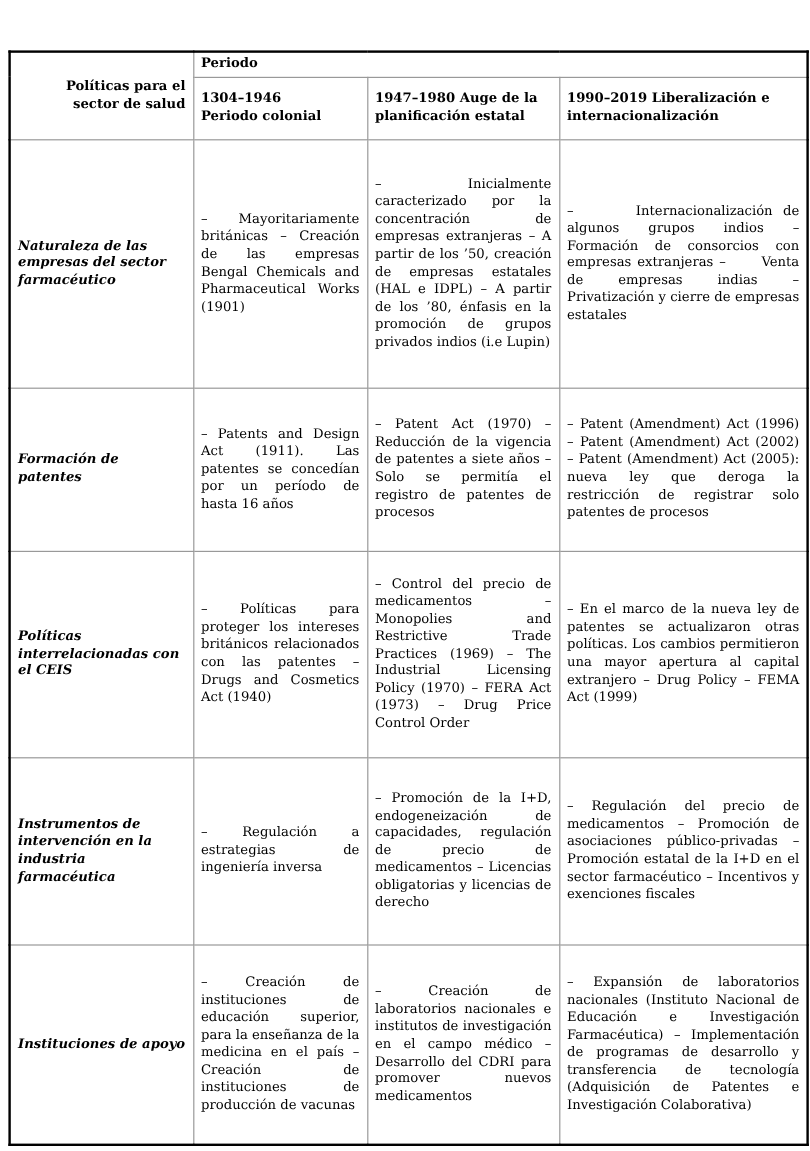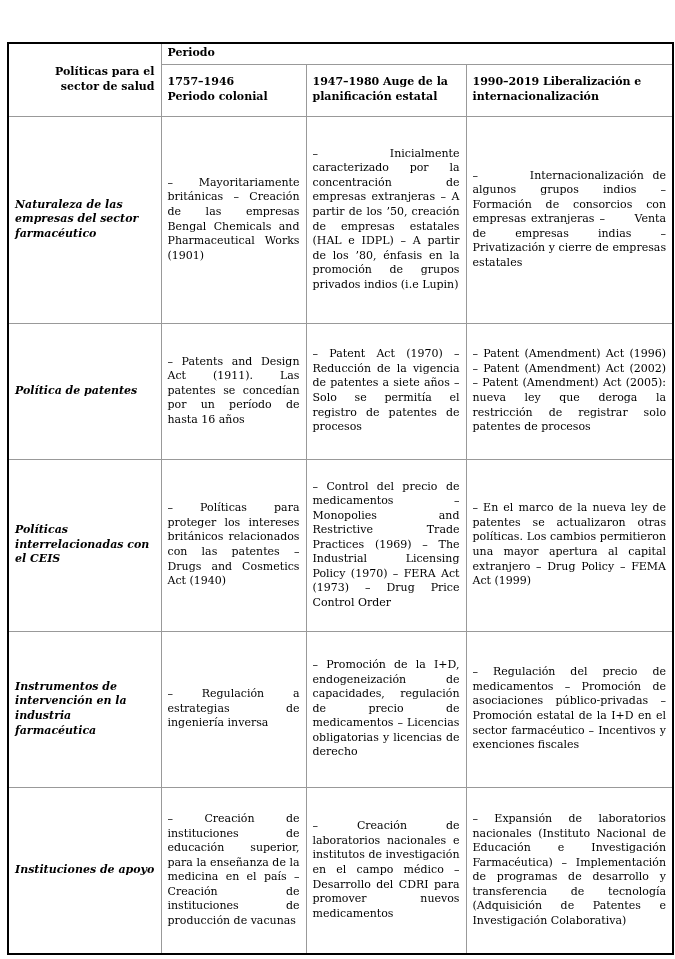--- a/index.html
+++ b/index.html
@@ -74,35 +74,35 @@
       <col style="width:145px">
       <col style="width:160px">
       <col style="width:207px">
     </colgroup>
     <tbody>
       <tr style="height:21px">
         <td class="corner" rowspan="2">Políticas para el sector de salud</td>
         <td class="group" colspan="3">Periodo</td>
       </tr>
       <tr style="height:52px">
-        <td class="colhead">1757–1946
+        <td class="colhead">1304–1946
 Periodo colonial</td>
         <td class="colhead">1947–1980 Auge de la planificación estatal</td>
         <td class="colhead">1990–2019 Liberalización e internacionalización</td>
       </tr>
 
       <tr style="height:207px">
         <td class="rowlabel">Naturaleza de las empresas del sector farmacéutico</td>
         <td class="cell">– Mayoritariamente británicas – Creación de las empresas Bengal Chemicals and Pharmaceutical Works (1901)</td>
         <td class="cell">– Inicialmente caracterizado por la concentración de empresas extranjeras – A partir de los ’50, creación de empresas estatales (HAL e IDPL) – A partir de los ’80, énfasis en la promoción de grupos privados indios (i.e Lupin)</td>
         <td class="cell">–      Internacionalización de algunos grupos indios –      Formación de consorcios con empresas extranjeras –      Venta de empresas indias –      Privatización y cierre de empresas estatales</td>
       </tr>
 
       <tr style="height:136px">
-        <td class="rowlabel">Política de patentes</td>
+        <td class="rowlabel">Formación de patentes</td>
         <td class="cell">– Patents and Design Act (1911). Las patentes se concedían por un período de hasta 16 años</td>
         <td class="cell">– Patent Act (1970) – Reducción de la vigencia de patentes a siete años – Solo se permitía el registro de patentes de procesos</td>
         <td class="cell">– Patent (Amendment) Act (1996) – Patent (Amendment) Act (2002) – Patent (Amendment) Act (2005): nueva ley que deroga la restricción de registrar solo patentes de procesos</td>
       </tr>
 
       <tr style="height:172px">
         <td class="rowlabel">Políticas interrelacionadas con el CEIS</td>
         <td class="cell">– Políticas para proteger los intereses británicos relacionados con las patentes – Drugs and Cosmetics Act (1940)</td>
         <td class="cell">– Control del precio de medicamentos – Monopolies and Restrictive Trade Practices (1969) – The Industrial Licensing Policy (1970) – FERA Act (1973) – Drug Price Control Order</td>
         <td class="cell">– En el marco de la nueva ley de patentes se actualizaron otras políticas. Los cambios permitieron una mayor apertura al capital extranjero – Drug Policy – FEMA Act (1999)</td>

